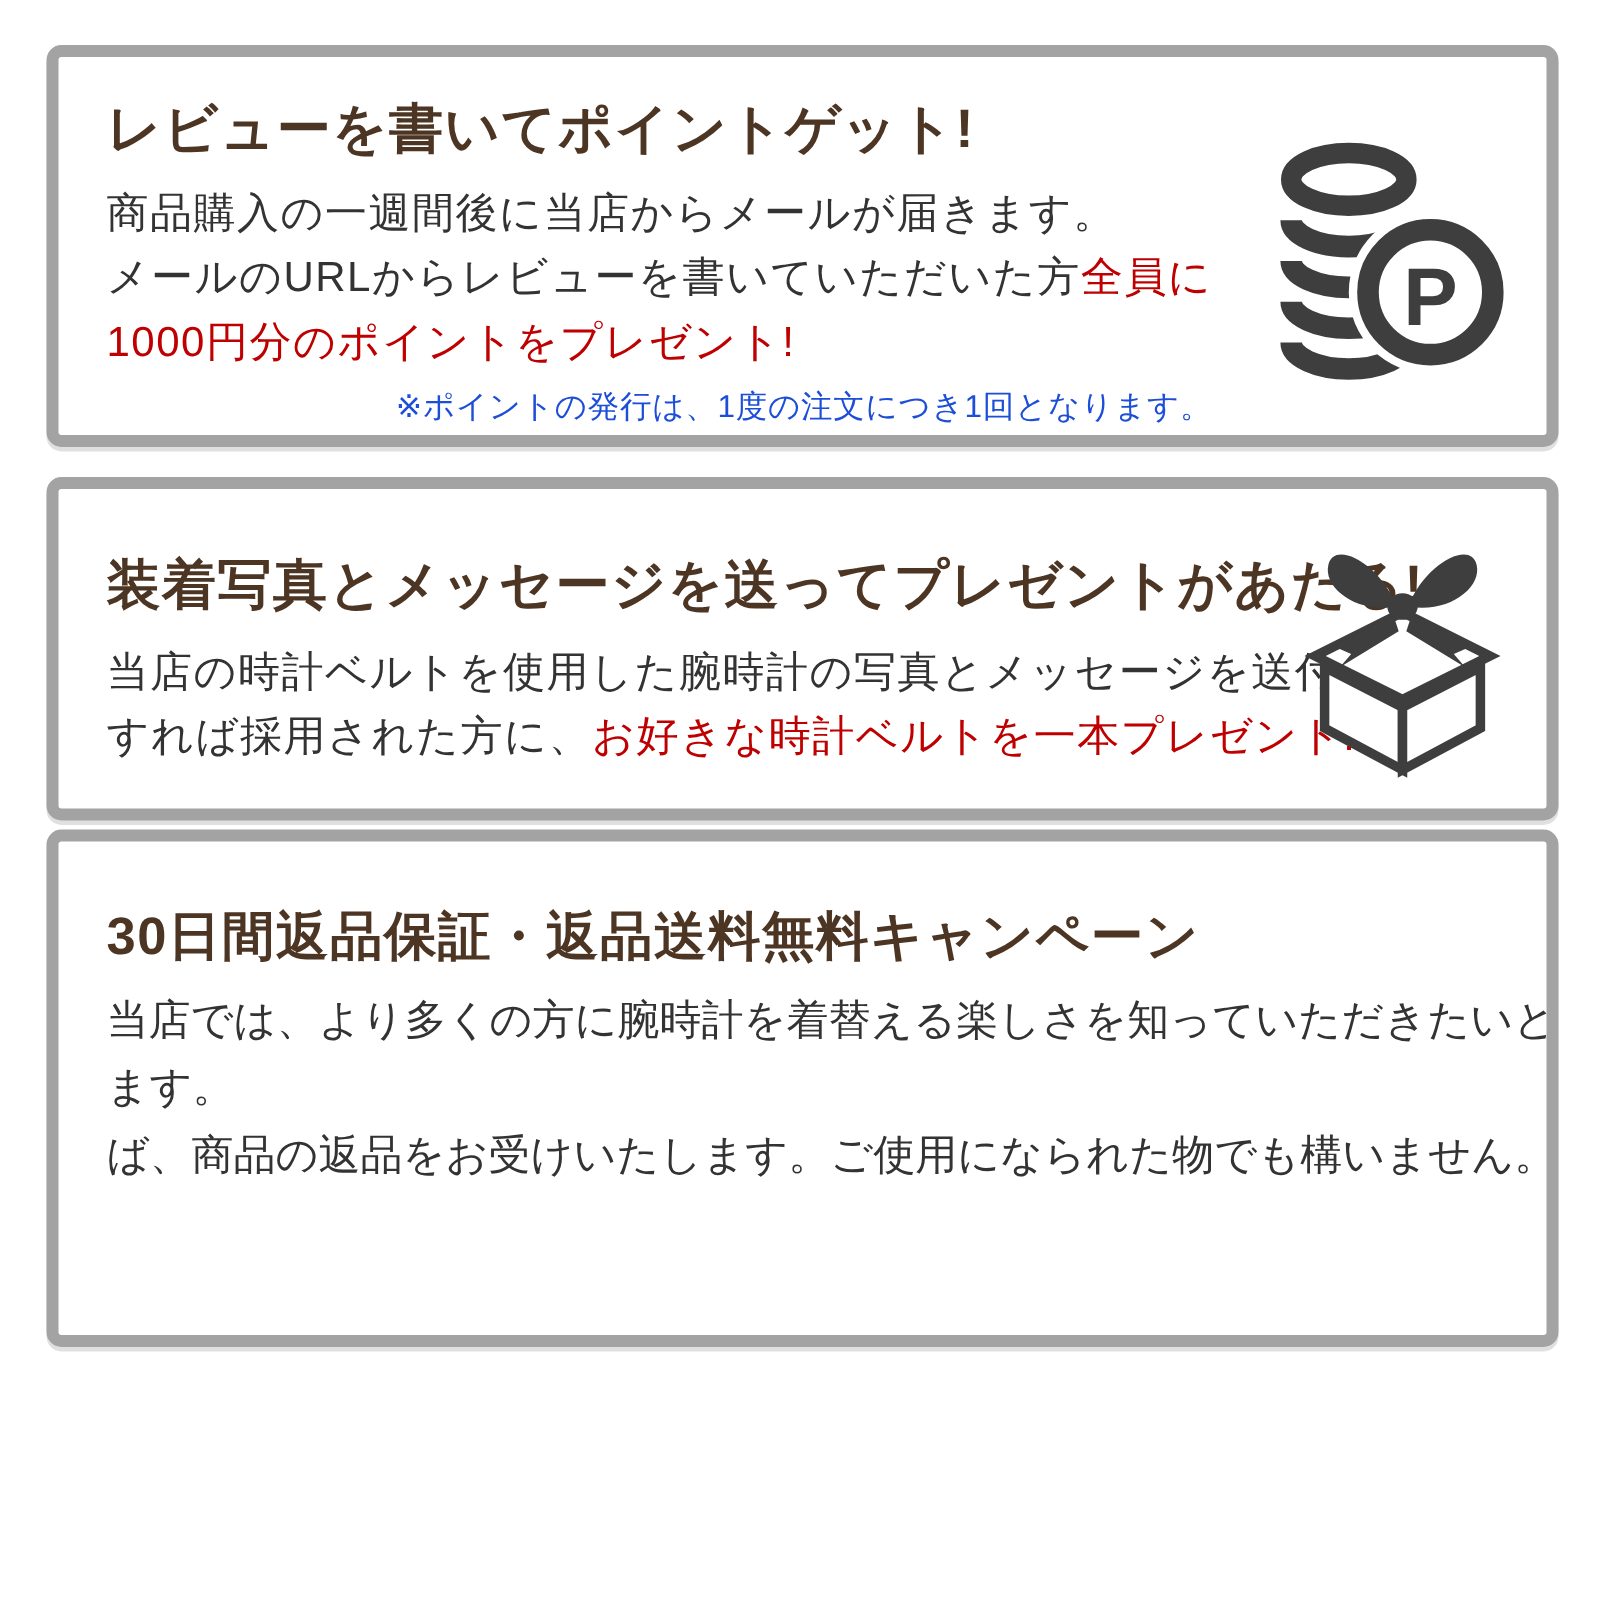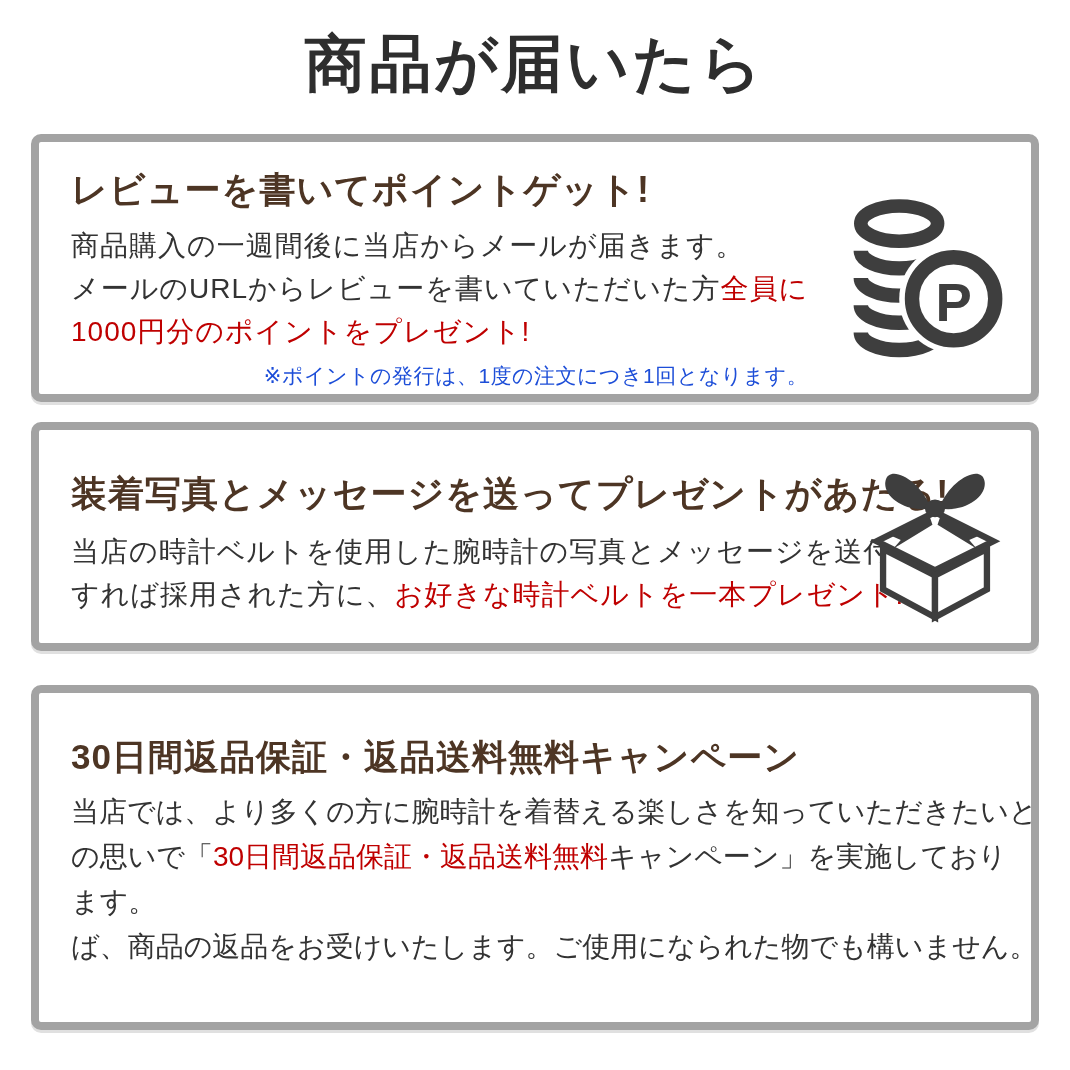--- a/index.html
+++ b/index.html
@@ -30,21 +30,21 @@
     width: 1008px;
     margin: 0 auto;
     background: #ffffff;
     border: 8px solid #a3a3a3;
     border-radius: 10px;
     box-shadow: 0 3px 0 rgba(0,0,0,0.12);
     overflow: hidden;
   }
   .box-review    { margin-top: 30px; height: 268px; padding: 26px 30px 0 32px; }
   .box-photo     { margin-top: 20px; height: 229px; padding: 42px 30px 0 32px; }
-  .box-guarantee { margin-top: 34px; height: 345px; padding: 42px 30px 0 32px; }
+  .box-guarantee { margin-top: 6px; height: 345px; padding: 42px 30px 0 32px; }
 
   .box-heading {
     margin: 0;
     font-size: 36px;
     line-height: 44px;
     font-weight: bold;
     color: #4d3524;
     letter-spacing: 1px;
     white-space: nowrap;
   }
@@ -81,21 +81,20 @@
     pointer-events: none;
   }
   .icon-points { top: 56px; right: 14px; width: 178px; height: 160px; }
   .icon-gift   { top: 24px; right: 20px; width: 152px; height: 172px; }
 </style>
 </head>
 <body>
 
 <div class="page">
 
-  <h1 class="page-title">商品が届いたら</h1>
 
   <section class="promo-box box-review">
     <h2 class="box-heading">レビューを書いてポイントゲット!</h2>
     <p class="box-body">
       <span class="line"><span>商品購入の一週間後に当店からメールが届きます。</span></span>
       <span class="line"><span>メールのURLからレビューを書いていただいた方</span><span class="red">全員に</span></span>
       <span class="line red">1000円分のポイントをプレゼント!</span>
     </p>
     <p class="note">※ポイントの発行は、1度の注文につき1回となります。</p>
     <div class="icon-wrap icon-points">
@@ -129,19 +128,18 @@
         <path d="M65 45 L96 62 L87 66 L93 73 L62 54 Z" fill="#3e3e3e"></path>
         <ellipse cx="60" cy="41" rx="8" ry="7" fill="#3e3e3e"></ellipse>
       </svg>
     </div>
   </section>
 
   <section class="promo-box box-guarantee">
     <h2 class="box-heading">30日間返品保証・返品送料無料キャンペーン</h2>
     <p class="box-body">
       <span class="line"><span>当店では、より多くの方に腕時計を着替える楽しさを知っていただきたいと</span></span>
-      <span class="line"><span>の思いで「</span><span class="red">30日間返品保証・返品送料無料</span><span>キャンペーン」を実施しており</span></span>
       <span class="line"><span>ます。</span></span>
       <span class="line"><span>ば、商品の返品をお受けいたします。ご使用になられた物でも構いません。</span></span>
     </p>
   </section>
 
 </div>
 
 </body></html>

